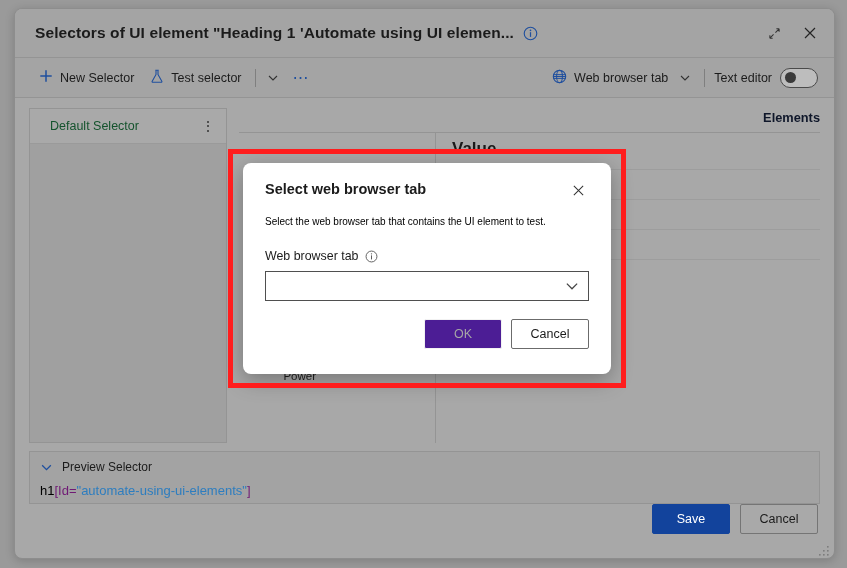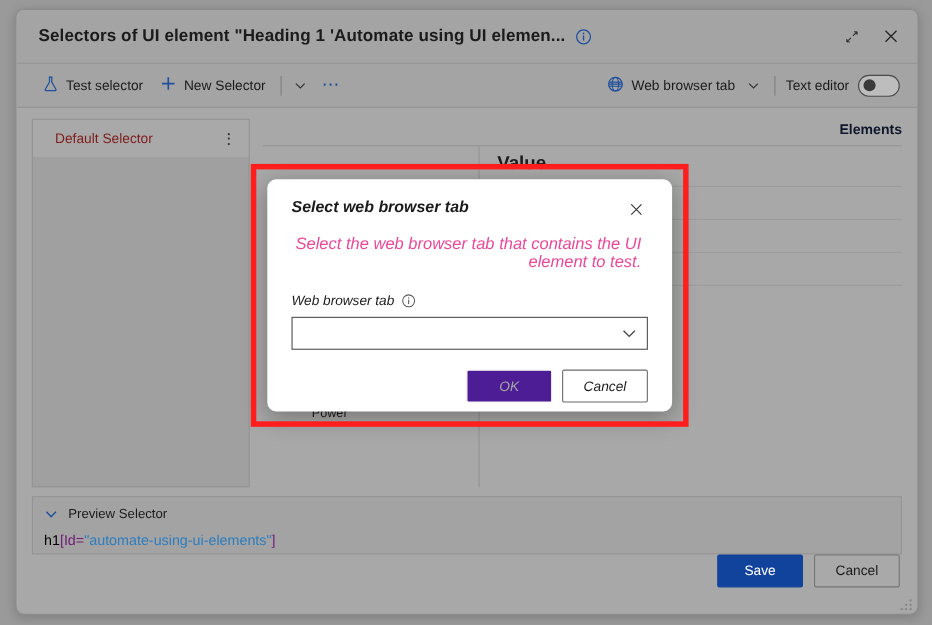--- a/index.html
+++ b/index.html
@@ -161,21 +161,21 @@
     display: flex;
     flex-direction: column;
   }
   .selector-item {
     display: flex;
     align-items: center;
     height: 34px;
     padding: 0 8px 0 20px;
     background: #a9a9a9;
     font-size: 12.5px;
-    color: #7f1d1d;
+    color: #14532d;
     cursor: pointer;
     border-bottom: 1px solid #9a9a9a;
   }
   .selector-item .label { flex: 1 1 auto; }
   .kebab {
     width: 20px;
     height: 24px;
     display: flex;
     flex-direction: column;
     align-items: center;
@@ -353,21 +353,20 @@
     left: 243px;
     top: 163px;
     width: 368px;
     height: 211px;
     background: #ffffff;
     border-radius: 8px;
     box-shadow: 0 6px 22px rgba(0,0,0,0.30);
     z-index: 30;
     padding: 18px 22px 0 22px;
     box-sizing: border-box;
-    font-style: italic;
   }
   .modal-titlerow {
     display: flex;
     align-items: flex-start;
   }
   .modal-title {
     flex: 1 1 auto;
     font-size: 14.5px;
     font-weight: bold;
     color: #1b1b1b;
@@ -377,25 +376,24 @@
     height: 22px;
     display: flex;
     align-items: center;
     justify-content: center;
     cursor: pointer;
     color: #333;
     margin-top: -2px;
   }
   .modal-desc {
     margin-top: 12px;
-    font-size: 15px;
-    color: #ec4899;
+    font-size: 10px;
+    color: #000000;
     line-height: 17px;
     max-width: 318px;
-    text-align: right;
   }
   .field-label {
     margin-top: 19px;
     display: flex;
     align-items: center;
     gap: 7px;
     font-size: 12.4px;
     color: #1b1b1b;
   }
   .combo {
@@ -460,34 +458,34 @@
       <div class="titlebar-btn">
         <svg width="14" height="14" viewBox="0 0 14 14">
           <path d="M2 2 L12 12 M12 2 L2 12" stroke="#242424" stroke-width="1.15" fill="none"></path>
         </svg>
       </div>
     </div>
 
     <div class="toolbar">
       <div class="tb-item">
         <span>
+          <svg width="14" height="14" viewBox="0 0 14 14">
+            <path d="M7 1.3 L7 12.7 M1.3 7 L12.7 7" stroke="#1f4f9e" stroke-width="1.5"></path>
+          </svg>
+        </span>
+        <span>New Selector</span>
+      </div>
+
+      <div class="tb-item">
+        <span>
           <svg width="14" height="15" viewBox="0 0 14 15">
             <path d="M5.3 1.2 L8.7 1.2 M6 1.2 L6 5.6 L2.2 12.2 Q1.7 13.3 2.9 13.3 L11.1 13.3 Q12.3 13.3 11.8 12.2 L8 5.6 L8 1.2" fill="none" stroke="#1f4f9e" stroke-width="1.1" stroke-linejoin="round"></path>
           </svg>
         </span>
         <span>Test selector</span>
-      </div>
-
-      <div class="tb-item">
-        <span>
-          <svg width="14" height="14" viewBox="0 0 14 14">
-            <path d="M7 1.3 L7 12.7 M1.3 7 L12.7 7" stroke="#1f4f9e" stroke-width="1.5"></path>
-          </svg>
-        </span>
-        <span>New Selector</span>
       </div>
 
       <div class="tb-sep"></div>
 
       <div class="tb-chev">
         <svg width="12" height="12" viewBox="0 0 12 12">
           <path d="M2 4 L6 8 L10 4" fill="none" stroke="#333" stroke-width="1.1"></path>
         </svg>
       </div>
 

